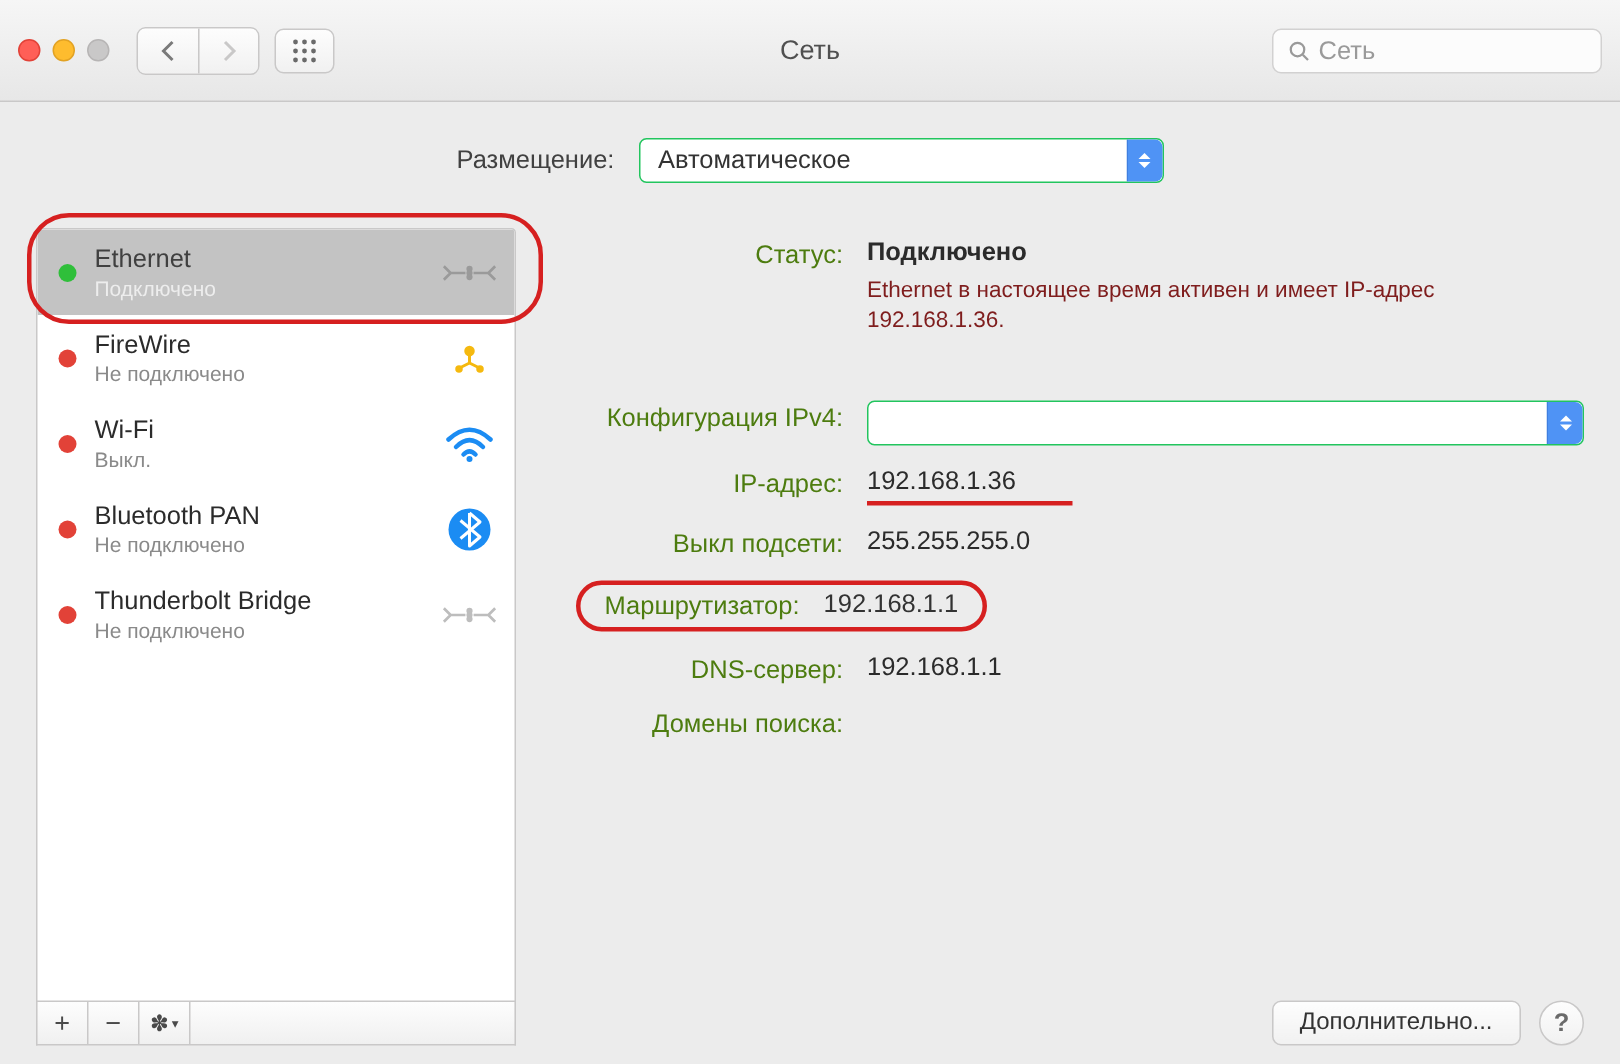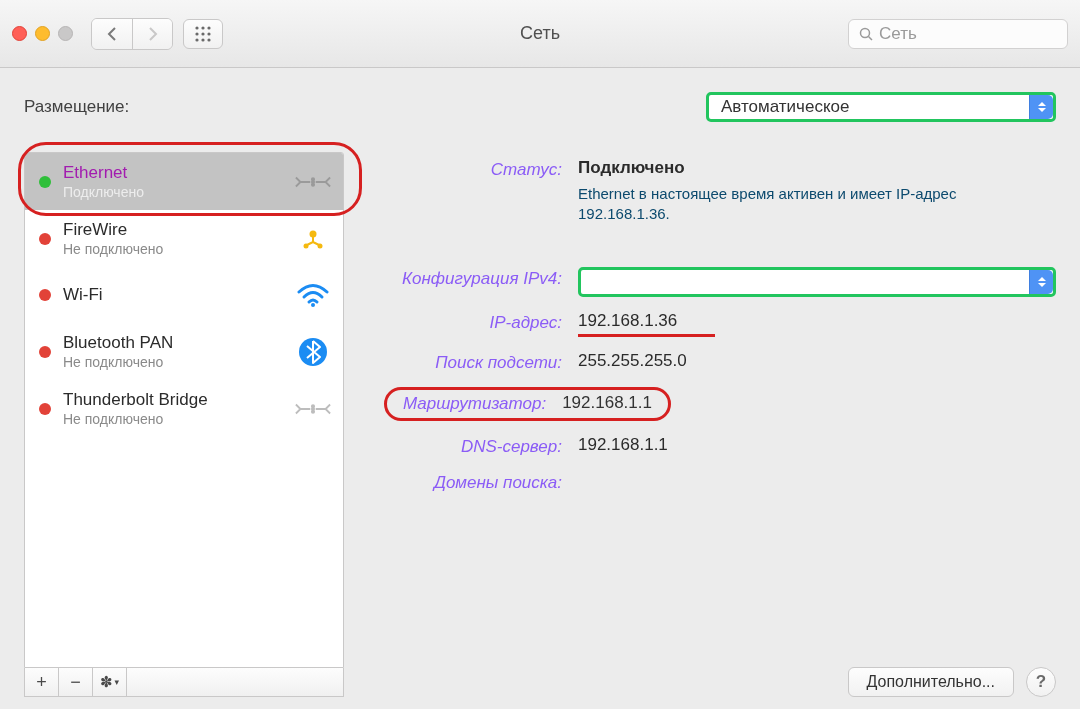--- a/index.html
+++ b/index.html
@@ -27,24 +27,24 @@
 .tl.red{background:#ff5f57;border:1px solid #e24238;}
 .tl.yel{background:#febc2e;border:1px solid #e2a223;}
 .tl.grn{background:#c9c8c8;border:1px solid #b7b5b5;}
 .navbtns { display:flex; border:1px solid #c9c8c8; border-radius:6px; overflow:hidden; margin-right:10px; }
 .navbtn { width:40px; height:30px; display:flex; align-items:center; justify-content:center; background:linear-gradient(#fdfdfd,#f1f1f1); color:#7a7a7a; }
 .navbtn + .navbtn { border-left:1px solid #c9c8c8; }
 .gridbtn { width:40px; height:30px; border:1px solid #c9c8c8; border-radius:6px; background:linear-gradient(#fdfdfd,#f1f1f1); display:flex; align-items:center; justify-content:center; color:#6a6a6a;}
 .title { position:absolute; left:50%; transform:translateX(-50%); font-size:18px; color:#505050;}
 .search { margin-left:auto; width:220px; height:30px; border:1px solid #d2d1d1; border-radius:6px; background:#fcfcfc; display:flex; align-items:center; padding:0 10px; color:#9a9a9a; gap:6px;}
 .content { flex:1; padding: 24px 24px 12px 24px; display:flex; flex-direction:column; }
-.location-row { display:flex; align-items:center; justify-content:space-between; gap:16px; margin-bottom:30px;}
+.location-row { display:flex; align-items:center; justify-content:center; gap:16px; margin-bottom:30px;}
 .location-row label { color:#414141; }
 .select {
-  height:30px; border:3px solid #22c55e; border-radius:5px; background:#fff;
+  height:30px; border:1px solid #22c55e; border-radius:5px; background:#fff;
   display:flex; align-items:center; padding:0 34px 0 12px; position:relative; min-width:350px;
 }
 .select.small{min-width:0;width:100%;}
 .select .arrows{
   position:absolute; right:0; top:0; bottom:0; width:24px;
   background:#4f93f5; border-left:1px solid #3f7fe0; border-radius:0 5px 5px 0;
   display:flex;flex-direction:column;align-items:center;justify-content:center;gap:2px;
 }
 .select .arrows::before,.select .arrows::after{content:"";width:0;height:0;border-left:4px solid transparent;border-right:4px solid transparent;}
 .select .arrows::before{border-bottom:4px solid #fff;}
@@ -56,31 +56,31 @@
   border:3px solid #d62020; border-radius:28px; pointer-events:none; z-index:5;
 }
 .conn-list { flex:1; background:#fff; border:1px solid #c9c8c8; border-top-left-radius:3px; border-top-right-radius:3px; overflow:hidden;}
 .conn-item { display:flex; align-items:center; padding:10px 12px 10px 14px; gap:12px; position:relative;}
 .conn-item.selected{ background:#c3c3c3;}
 .dot { width:12px; height:12px; border-radius:50%; flex:0 0 12px;}
 .dot.green{background:#2fbf3a;}
 .dot.red{background:#e24238;}
 .conn-text{flex:1;}
 .conn-name{font-size:17px;color:#2b2b2b;}
-.conn-item.selected .conn-name{color:#a21caf;}
+.conn-item.selected .conn-name{color:#404040;}
 .conn-status{font-size:14px;color:#8a8a8a;margin-top:1px;}
 .conn-item.selected .conn-status{color:#ededed;}
 .conn-icon{width:36px;height:36px;display:flex;align-items:center;justify-content:center;color:#9a9a9a;}
 .sidebar-foot{display:flex;border:1px solid #c9c8c8;border-top:none;background:linear-gradient(#fdfdfd,#f0f0f0);}
 .sf-btn{width:34px;height:28px;display:flex;align-items:center;justify-content:center;border-right:1px solid #c9c8c8;color:#4a4a4a;font-size:18px;}
 .detail{flex:1;display:flex;flex-direction:column;padding-top:6px;}
 .row{display:flex;align-items:flex-start;gap:16px;margin-bottom:14px;}
-.row .lbl{width:190px;text-align:right;color:#8b5cf6;padding-top:2px;font-style:italic;}
+.row .lbl{width:190px;text-align:right;color:#4d7c0f;padding-top:2px;}
 .row .val{flex:1;color:#2b2b2b;}
-.status-sub{color:#0c4a6e;font-size:15px;margin-top:6px;max-width:380px;line-height:1.35;}
+.status-sub{color:#7f1d1d;font-size:15px;margin-top:6px;max-width:380px;line-height:1.35;}
 .bold{font-weight:600;}
 .underline-red{border-bottom:3px solid #d62020;padding-bottom:3px;display:inline-block;}
 .router-box{border:3px solid #d62020;border-radius:22px;padding:2px 16px 4px 16px;display:inline-flex;gap:16px;align-items:center;margin-left:-14px;}
 .router-box .lbl{width:auto;text-align:center;}
 .muted{color:#adadad;}
 .bottom-bar{margin-top:auto;display:flex;align-items:center;justify-content:flex-end;gap:12px;padding-top:8px;}
 .pushbtn{height:30px;border:1px solid #c9c8c8;border-radius:6px;background:linear-gradient(#fdfdfd,#f1f1f1);padding:0 18px;display:flex;align-items:center;font-size:16px;}
 .help{width:30px;height:30px;border:1px solid #c9c8c8;border-radius:50%;background:linear-gradient(#fdfdfd,#f1f1f1);display:flex;align-items:center;justify-content:center;color:#6a6a6a;font-weight:600;}
 svg{display:block;}
 </style>
@@ -178,20 +178,21 @@
                     <circle cx="22" cy="22" r="2.5"></circle>
                     <path d="M15 13 L15 18 M15 18 L9 21 M15 18 L21 21" stroke="#f5b90f" stroke-width="2"></path>
                   </g>
                 </svg>
             </span>
           </div>
           <div class="conn-item">
             <span class="dot red"></span>
             <div class="conn-text">
               <div class="conn-name">Wi-Fi</div>
+              <div class="conn-status">Выкл.</div>
             </div>
             <span class="conn-icon">
               <svg width="34" height="26" viewBox="0 0 34 26">
                   <g stroke="#1b8cf3" stroke-width="3" fill="none" stroke-linecap="round">
                     <path d="M3 10 Q17 -3 31 10"></path>
                     <path d="M8 15 Q17 6 26 15"></path>
                     <path d="M13 20 Q17 16 21 20"></path>
                   </g>
                   <circle cx="17" cy="23" r="2" fill="#1b8cf3"></circle>
                 </svg>
@@ -254,21 +255,21 @@
             <div class="select small">
               <span class="arrows"></span>
             </div>
           </div>
         </div>
         <div class="row">
           <div class="lbl">IP-адрес:</div>
           <div class="val"><span class="underline-red"><span>192.168.1.36</span>&nbsp;&nbsp;&nbsp;&nbsp;&nbsp;&nbsp;&nbsp;&nbsp;</span></div>
         </div>
         <div class="row">
-          <div class="lbl">Поиск подсети:</div>
+          <div class="lbl">Выкл подсети:</div>
           <div class="val">255.255.255.0</div>
         </div>
         <div class="row" style="margin-left:26px;">
           <div class="router-box">
             <div class="lbl">Маршрутизатор:</div>
             <div>192.168.1.1</div>
           </div>
         </div>
         <div class="row">
           <div class="lbl">DNS-сервер:</div>

